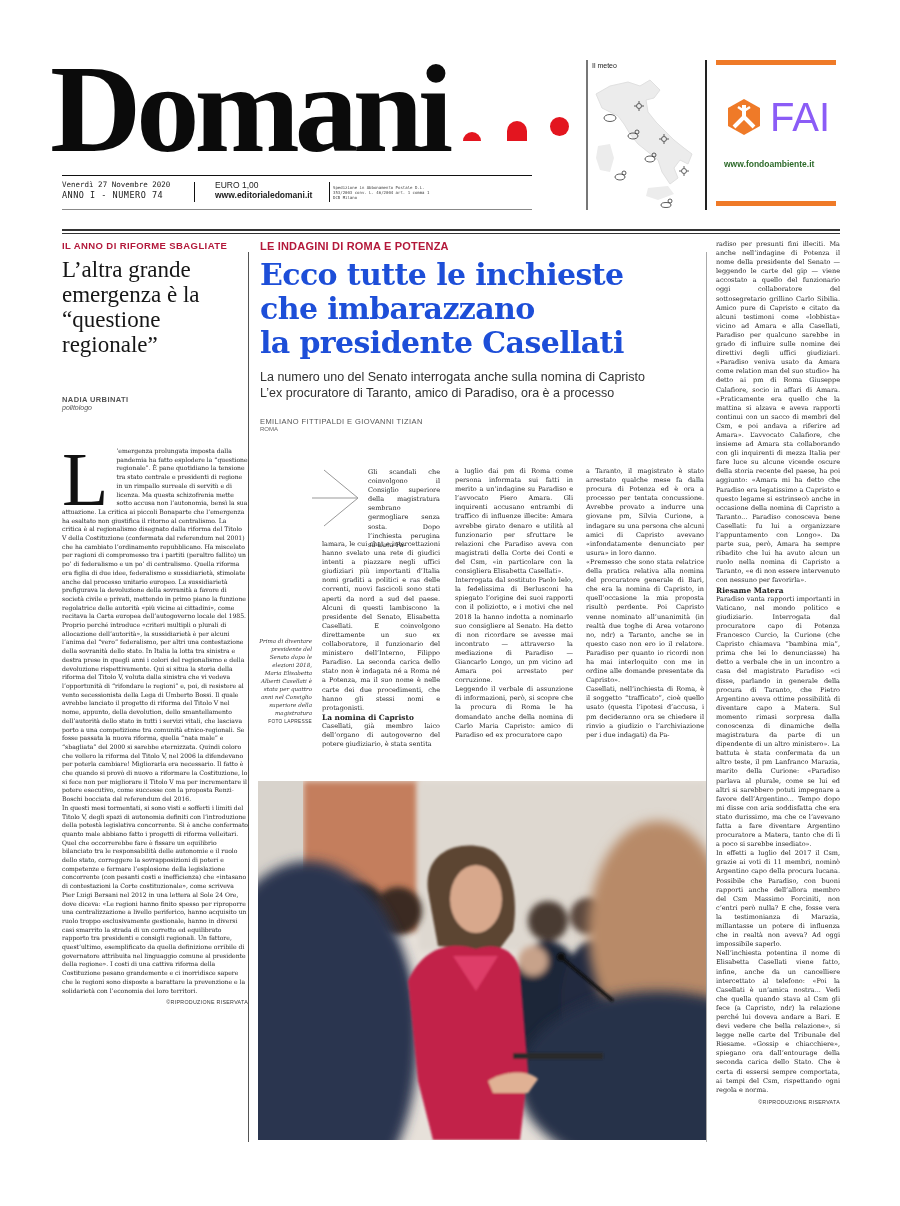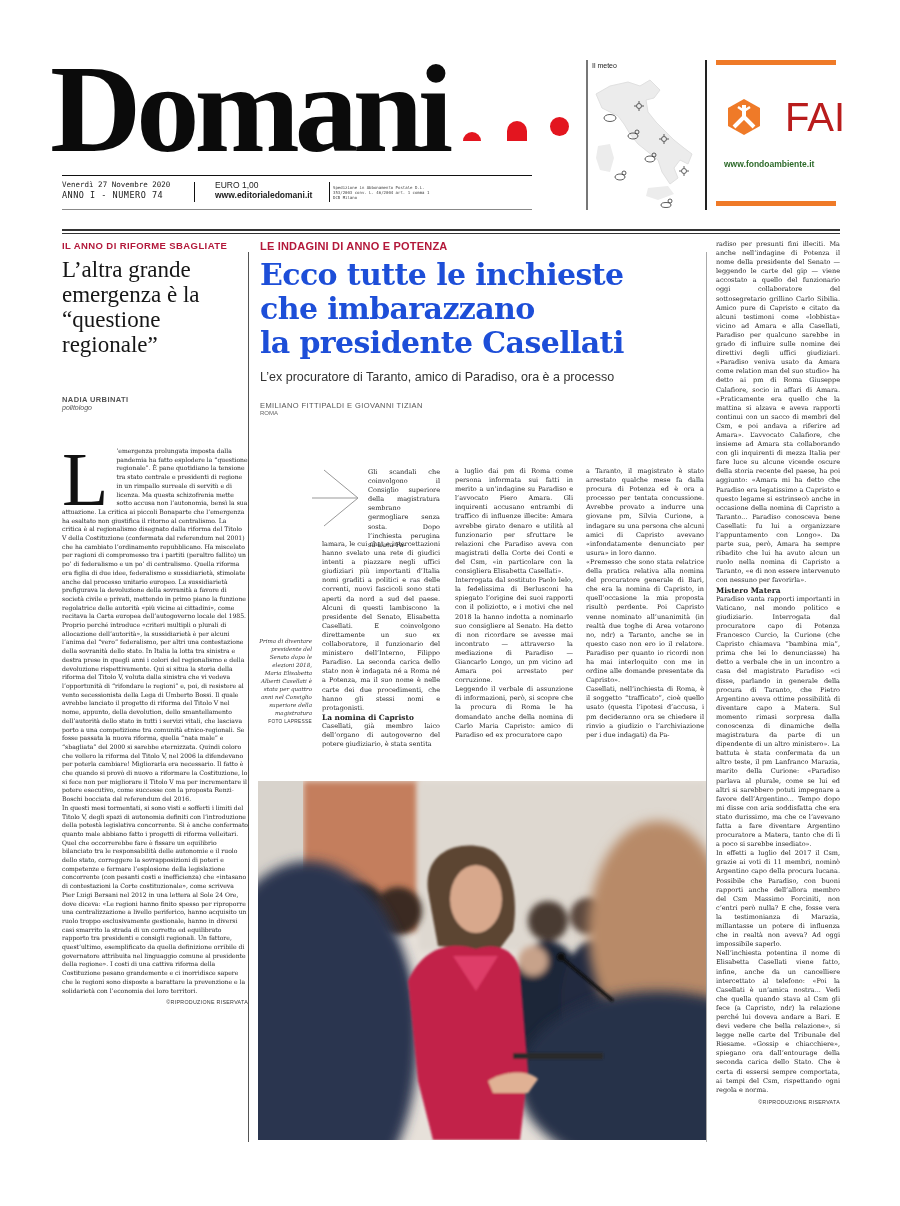--- a/index.html
+++ b/index.html
@@ -28,21 +28,21 @@
   .weather { position: absolute; left: 586px; top: 60px; width: 110px; height: 150px; border-left: 2px solid #777; }
   .weather-title { position: absolute; left: 4px; top: 2px; font-family: "Liberation Sans", sans-serif; font-size: 7px; color: #222; }
   .weather svg { position: absolute; left: 0; top: 12px; }
   .weather-sep { position: absolute; left: 705px; top: 60px; width: 2px; height: 150px; background: #222; }
 
   
   .fai { position: absolute; left: 716px; top: 60px; width: 120px; height: 148px; }
   .fai-bar { position: absolute; left: 0; width: 120px; height: 5px; background: #ef7a28; }
   .fai-bar.top { top: 0; } .fai-bar.bot { top: 141px; }
   .fai-logo { position: absolute; left: 8px; top: 37px; width: 40px; height: 40px; }
-  .fai-text { position: absolute; left: 69px; top: 34px; font-family: "Liberation Sans", sans-serif; font-size: 40px; line-height: 46px; color: #b91c1c; }
+  .fai-text { position: absolute; left: 54px; top: 34px; font-family: "Liberation Sans", sans-serif; font-size: 40px; line-height: 46px; color: #8b5cf6; }
   .fai-url { position: absolute; left: 8px; top: 99px; font-family: "Liberation Sans", sans-serif; font-size: 8.5px; color: #2e6b2b; font-weight: bold; }
 
   
   .dbl-rule { position: absolute; left: 62px; top: 229px; width: 778px; height: 5px; border-top: 2px solid #333; border-bottom: 1px solid #333; }
 
   
   .col-left { position: absolute; left: 62px; top: 240px; width: 186px; }
   .col-left-divider { position: absolute; left: 248px; top: 252px; width: 1px; height: 890px; background: #555; }
   .kicker { font-family: "Liberation Sans", sans-serif; font-weight: bold; font-size: 9.5px; letter-spacing: 0.4px; color: #b3183a; }
   .left-headline { margin-top: 6px; font-family: "Liberation Serif", serif; font-size: 23px; line-height: 25px; color: #161616; }
@@ -152,27 +152,28 @@
   <div class="left-body">
     <span class="dropcap">L</span>
     <span>’emergenza prolungata imposta dalla pandemia ha fatto esplodere la “questione regionale”. È pane quotidiano la tensione tra stato centrale e presidenti di regione in un rimpallo surreale di servitù e di licenza. Ma questa schizofrenia mette sotto accusa non l’autonomia, bensì la sua attuazione. La critica ai piccoli Bonaparte che l’emergenza ha esaltato non giustifica il ritorno al centralismo. La critica è al regionalismo disegnato dalla riforma del Titolo V della Costituzione (confermata dal referendum nel 2001) che ha cambiato l’ordinamento repubblicano. Ha miscelato per ragioni di compromesso tra i partiti (peraltro fallito) un po’ di federalismo e un po’ di centralismo. Quella riforma era figlia di due idee, federalismo e sussidiarietà, stimolate anche dal processo unitario europeo. La sussidiarietà prefigurava la devoluzione della sovranità a favore di società civile e privati, mettendo in primo piano la funzione regolatrice delle autorità «più vicine ai cittadini», come recitava la Carta europea dell’autogoverno locale del 1985. Proprio perché introduce «criteri multipli o plurali di allocazione dell’autorità», la sussidiarietà è per alcuni l’anima del “vero” federalismo, per altri una contestazione della sovranità dello stato. In Italia la lotta tra sinistra e destra prese in quegli anni i colori del regionalismo e della devoluzione rispettivamente. Qui si situa la storia della riforma del Titolo V, voluta dalla sinistra che vi vedeva l’opportunità di “rifondare le regioni” e, poi, di resistere al vento secessionista della Lega di Umberto Bossi. Il quale avrebbe lanciato il progetto di riforma del Titolo V nel nome, appunto, della devolution, dello smantellamento dell’autorità dello stato in tutti i servizi vitali, che lasciava porto a una competizione tra comunità etnico-regionali. Se fosse passata la nuova riforma, quella “nata male” e “sbagliata” del 2000 si sarebbe eternizzata. Quindi coloro che vollero la riforma del Titolo V, nel 2006 la difendevano per poterla cambiare! Migliorarla era necessario. Il fatto è che quando si provò di nuovo a riformare la Costituzione, lo si fece non per migliorare il Titolo V ma per incrementare il potere esecutivo, come successe con la proposta Renzi-Boschi bocciata dal referendum del 2016.</span><br>
     <span>In questi mesi tormentati, si sono visti e sofferti i limiti del Titolo V, degli spazi di autonomia definiti con l’introduzione della potestà legislativa concorrente. Si è anche confermato quanto male abbiano fatto i progetti di riforma velleitari. Quel che occorrerebbe fare è fissare un equilibrio bilanciato tra le responsabilità delle autonomie e il ruolo dello stato, correggere la sovrapposizioni di poteri e competenze e fermare l’esplosione della legislazione concorrente (con pesanti costi e inefficienza) che «intasano di contestazioni la Corte costituzionale», come scriveva Pier Luigi Bersani nel 2012 in una lettera al Sole 24 Ore, dove diceva: «Le regioni hanno finito spesso per riproporre una centralizzazione a livello periferico, hanno acquisito un ruolo troppo esclusivamente gestionale, hanno in diversi casi smarrito la strada di un corretto ed equilibrato rapporto tra presidenti e consigli regionali. Un fattore, quest’ultimo, esemplificato da quella definizione orribile di governatore attribuita nel linguaggio comune al presidente della regione». I costi di una cattiva riforma della Costituzione pesano grandemente e ci inorridisce sapere che le regioni sono disposte a barattare la prevenzione e la solidarietà con l’economia dei loro territori.</span>
     <div class="copyright">©RIPRODUZIONE RISERVATA</div>
   </div>
 </div>
 <div class="col-left-divider"></div>
 
 <div class="main-head">
-  <div class="main-kicker">LE INDAGINI DI ANNO E POTENZA</div>
+  <div class="main-kicker">LE INDAGINI DI ROMA E POTENZA</div>
   <h1 class="main-headline">
     <div>Ecco tutte le inchieste</div>
     <div>che imbarazzano</div>
     <div>la presidente Casellati</div>
   </h1>
   <div class="subhead">
+    <div>La numero uno del Senato interrogata anche sulla nomina di Capristo</div>
     <div>L’ex procuratore di Taranto, amico di Paradiso, ora è a processo</div>
   </div>
   <div class="byline">EMILIANO FITTIPALDI E GIOVANNI TIZIAN</div>
   <div class="byline-place">ROMA</div>
 </div>
 
 <svg class="arrow-icon" viewBox="0 0 50 60">
   <path d="M12 2 L46 30 L12 58" stroke="#999" stroke-width="1" fill="none"></path>
   <path d="M0 30 L46 30" stroke="#999" stroke-width="1"></path>
 </svg>
@@ -198,21 +199,21 @@
 </div>
 <div class="text-col col-c">
   <p>a Taranto, il magistrato è stato arrestato qualche mese fa dalla procura di Potenza ed è ora a processo per tentata concussione. Avrebbe provato a indurre una giovane pm, Silvia Curione, a indagare su una persona che alcuni amici di Capristo avevano «infondatamente denunciato per usura» in loro danno.</p>
   <p>«Premesso che sono stata relatrice della pratica relativa alla nomina del procuratore generale di Bari, che era la nomina di Capristo, in quell’occasione la mia proposta risultò perdente. Poi Capristo venne nominato all’unanimità (in realtà due toghe di Area votarono no, ndr) a Taranto, anche se in questo caso non ero io il relatore. Paradiso per quanto io ricordi non ha mai interloquito con me in ordine alle domande presentate da Capristo».</p>
   <p>Casellati, nell’inchiesta di Roma, è il soggetto “trafficato”, cioè quello usato (questa l’ipotesi d’accusa, i pm decideranno ora se chiedere il rinvio a giudizio o l’archiviazione per i due indagati) da Pa-</p>
 </div>
 
 <div class="col-d-divider"></div>
 <div class="text-col col-d">
   <p>radiso per presunti fini illeciti. Ma anche nell’indagine di Potenza il nome della presidente del Senato — leggendo le carte del gip — viene accostato a quello del funzionario oggi collaboratore del sottosegretario grillino Carlo Sibilia. Amico pure di Capristo e citato da alcuni testimoni come «lobbista» vicino ad Amara e alla Casellati, Paradiso per qualcuno sarebbe in grado di influire sulle nomine dei direttivi degli uffici giudiziari. «Paradiso veniva usato da Amara come relation man del suo studio» ha detto ai pm di Roma Giuseppe Calafiore, socio in affari di Amara. «Praticamente era quello che la mattina si alzava e aveva rapporti continui con un sacco di membri del Csm, e poi andava a riferire ad Amara». L’avvocato Calafiore, che insieme ad Amara sta collaborando con gli inquirenti di mezza Italia per fare luce su alcune vicende oscure della storia recente del paese, ha poi aggiunto: «Amara mi ha detto che Paradiso era legatissimo a Capristo e questo legame si estrinsecò anche in occasione della nomina di Capristo a Taranto... Paradiso conosceva bene Casellati: fu lui a organizzare l’appuntamento con Longo». Da parte sua, però, Amara ha sempre ribadito che lui ha avuto alcun un ruolo nella nomina di Capristo a Taranto, «e di non essere intervenuto con nessuno per favorirla».</p>
-  <p class="subhead-inline">Mistero Matera</p>
+  <p class="subhead-inline">Riesame Matera</p>
   <p>Paradiso vanta rapporti importanti in Vaticano, nel mondo politico e giudiziario. Interrogata dal procuratore capo di Potenza Francesco Curcio, la Curione (che Capristo chiamava “bambina mia”, prima che lei lo denunciasse) ha detto a verbale che in un incontro a casa del magistrato Paradiso «ci disse, parlando in generale della procura di Taranto, che Pietro Argentino aveva ottime possibilità di diventare capo a Matera. Sul momento rimasi sorpresa dalla conoscenza di dinamiche della magistratura da parte di un dipendente di un altro ministero». La battuta è stata confermata da un altro teste, il pm Lanfranco Marazia, marito della Curione: «Paradiso parlava al plurale, come se lui ed altri si sarebbero potuti impegnare a favore dell’Argentino... Tempo dopo mi disse con aria soddisfatta che era stato durissimo, ma che ce l’avevano fatta a fare diventare Argentino procuratore a Matera, tanto che di lì a poco si sarebbe insediato».</p>
   <p>In effetti a luglio del 2017 il Csm, grazie ai voti di 11 membri, nominò Argentino capo della procura lucana. Possibile che Paradiso, con buoni rapporti anche dell’allora membro del Csm Massimo Forciniti, non c’entri però nulla? E che, fosse vera la testimonianza di Marazia, millantasse un potere di influenza che in realtà non aveva? Ad oggi impossibile saperlo.</p>
   <p>Nell’inchiesta potentina il nome di Elisabetta Casellati viene fatto, infine, anche da un cancelliere intercettato al telefono: «Poi la Casellati è un’amica nostra... Vedi che quella quando stava al Csm gli fece (a Capristo, ndr) la relazione perché lui doveva andare a Bari. E devi vedere che bella relazione», si legge nelle carte del Tribunale del Riesame. «Gossip e chiacchiere», spiegano ora dall’entourage della seconda carica dello Stato. Che è certa di essersi sempre comportata, ai tempi del Csm, rispettando ogni regola e norma.</p>
   <div class="copyright">©RIPRODUZIONE RISERVATA</div>
 </div>
 
 <div class="photo">
   <svg width="448" height="359" viewBox="0 0 448 359">
     <defs>
       <filter id="b6">

